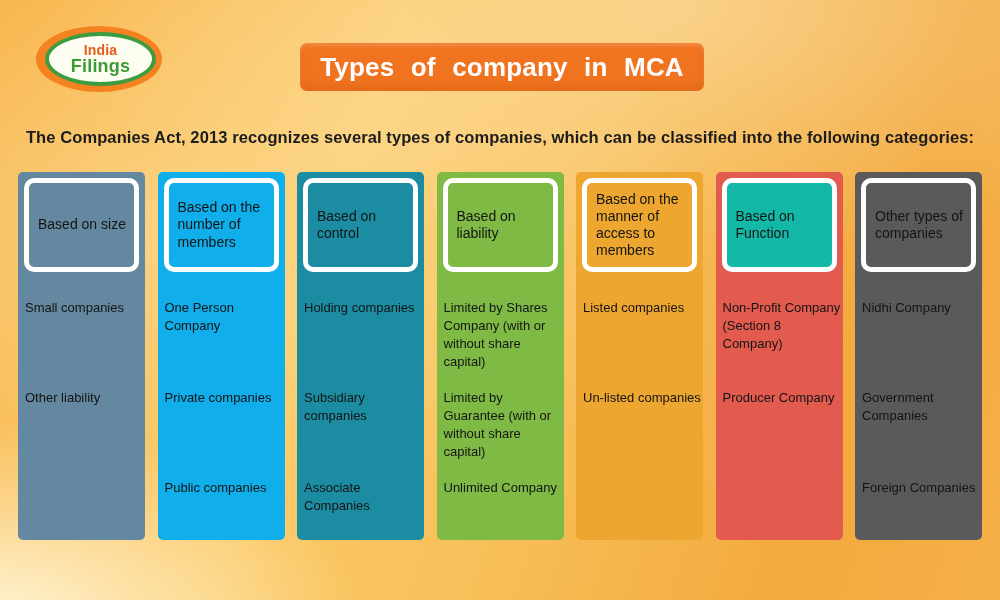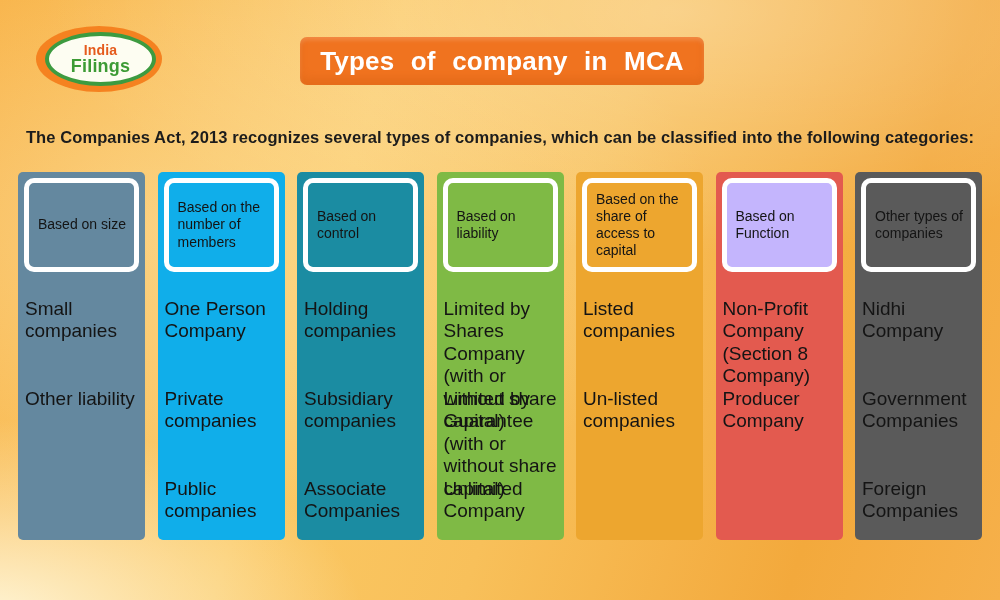--- a/index.html
+++ b/index.html
@@ -96,39 +96,39 @@
     font-size: 14px;
     line-height: 1.22;
     color: #141414;
   }
   .col-item {
     height: 90px;
     padding: 20px 2px 0 7px;
     overflow: visible;
   }
   .col-item span {
-    font-size: 19px;
+    font-size: 13px;
     line-height: 1.18;
     color: #141414;
   }
 </style>
 </head>
 <body>
 
 <div class="canvas">
 
   <div class="logo">
     <div class="logo-outer" style="background-color: rgb(245, 130, 32);"></div>
     <div class="logo-inner">
       <div class="logo-line1">India</div>
       <div class="logo-line2">Filings</div>
     </div>
   </div>
 
-  <div class="title-banner" style="background-color: rgb(240, 115, 31);">
+  <div class="title-banner" style="background-color: rgb(240, 115, 31); margin-top: 6px;">
     <span>Types of company in MCA</span>
   </div>
 
   <div class="subtitle">The Companies Act, 2013 recognizes several types of companies, which can be classified into the following categories:</div>
 
   <div class="columns">
 
     <div class="column" style="background-color: rgb(100, 136, 159);">
       <div class="col-header" style="background-color: rgb(100, 136, 159);">
         <span>Based on size</span>
@@ -159,28 +159,28 @@
       <div class="col-header" style="background-color: rgb(127, 186, 69);">
         <span>Based on liability</span>
       </div>
       <div class="col-item"><span>Limited by Shares Company (with or without share capital)</span></div>
       <div class="col-item"><span>Limited by Guarantee (with or without share capital)</span></div>
       <div class="col-item"><span>Unlimited Company</span></div>
     </div>
 
     <div class="column" style="background-color: rgb(237, 166, 47);">
       <div class="col-header" style="background-color: rgb(237, 166, 47);">
-        <span>Based on the share of access to capital</span>
+        <span>Based on the manner of access to members</span>
       </div>
       <div class="col-item"><span>Listed companies</span></div>
       <div class="col-item"><span>Un-listed companies</span></div>
     </div>
 
     <div class="column" style="background-color: rgb(227, 90, 79);">
-      <div class="col-header" style="background-color: #c4b5fd;">
+      <div class="col-header" style="background-color: #14b8a6;">
         <span>Based on Function</span>
       </div>
       <div class="col-item"><span>Non-Profit Company (Section 8 Company)</span></div>
       <div class="col-item"><span>Producer Company</span></div>
     </div>
 
     <div class="column" style="background-color: rgb(90, 90, 90);">
       <div class="col-header" style="background-color: rgb(90, 90, 90);">
         <span>Other types of companies</span>
       </div>

